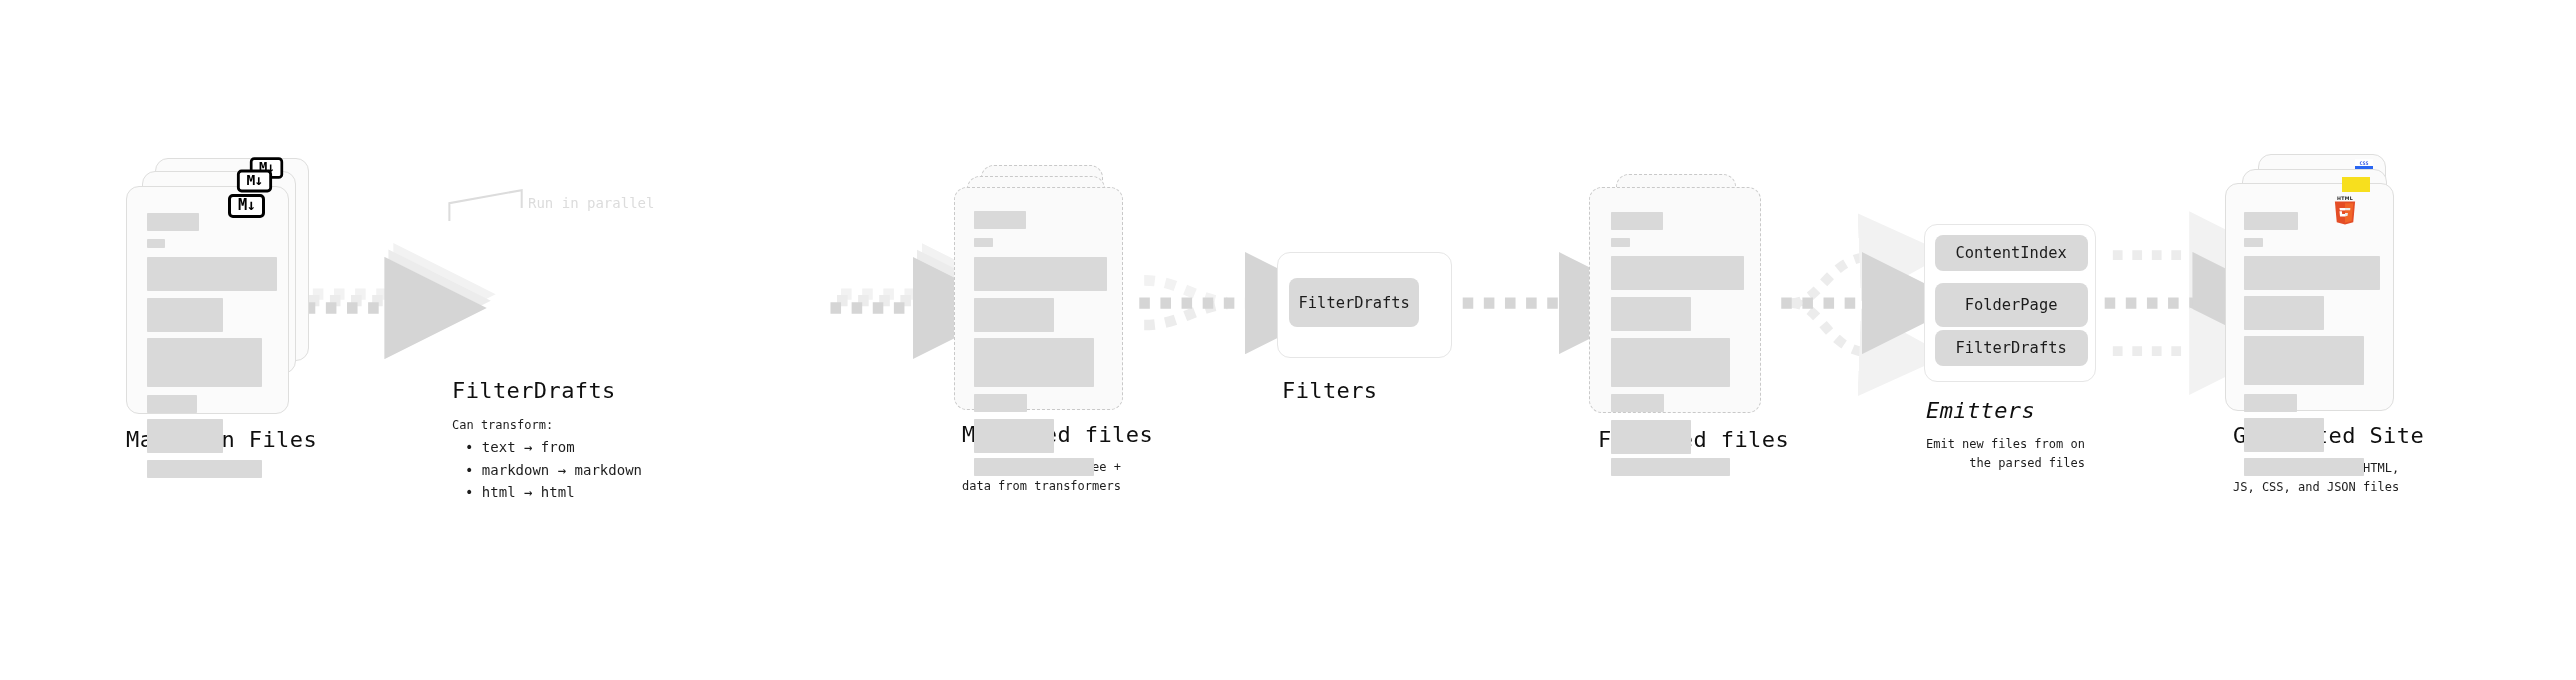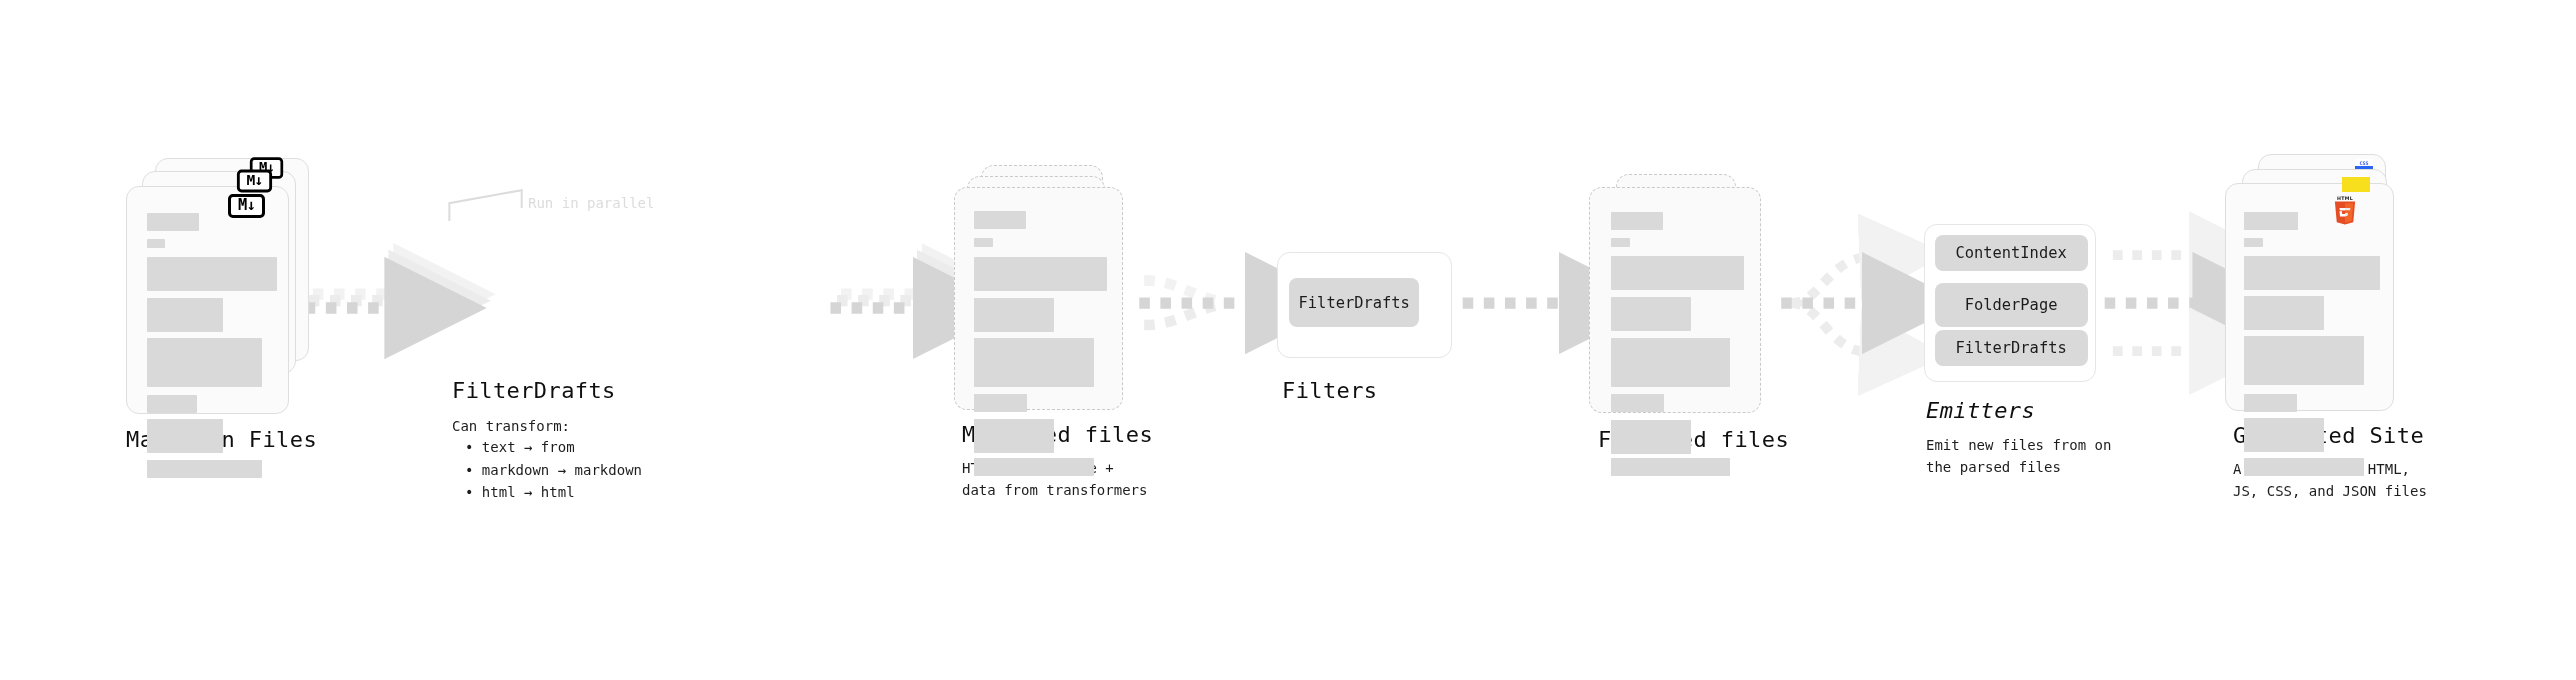--- a/index.html
+++ b/index.html
@@ -100,24 +100,25 @@
   
   .title {
     position: absolute;
     font-size: 22px;
     color: #0f0f0f;
     letter-spacing: 0.4px;
     white-space: nowrap;
   }
   .subtitle {
     position: absolute;
-    font-size: 14px;
+    font-size: 12px;
     color: #1d1d1d;
     line-height: 1.55;
     white-space: pre;
+    text-align: right;
   }
   .parallel-label {
     position: absolute;
     font-size: 14px;
     color: #dcdcdc;
     white-space: nowrap;
   }
 
   svg.overlay { position: absolute; left: 0; top: 0; width: 2576px; height: 681px; pointer-events: none; }
 </style>

